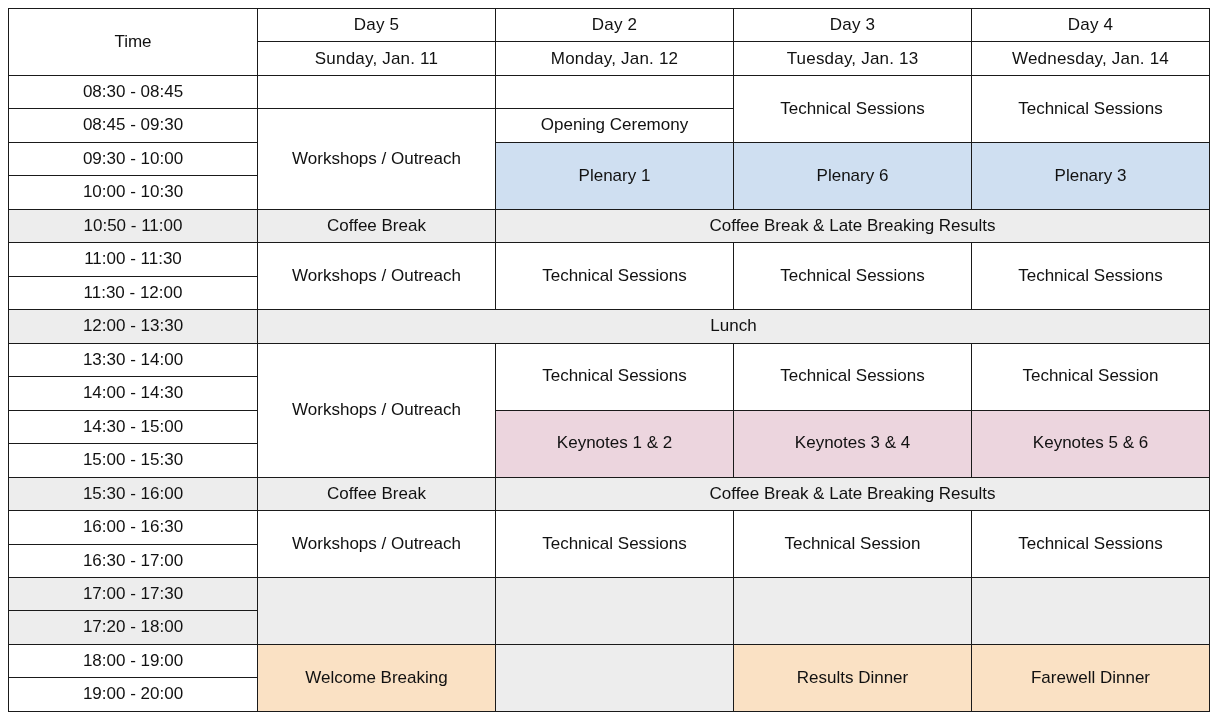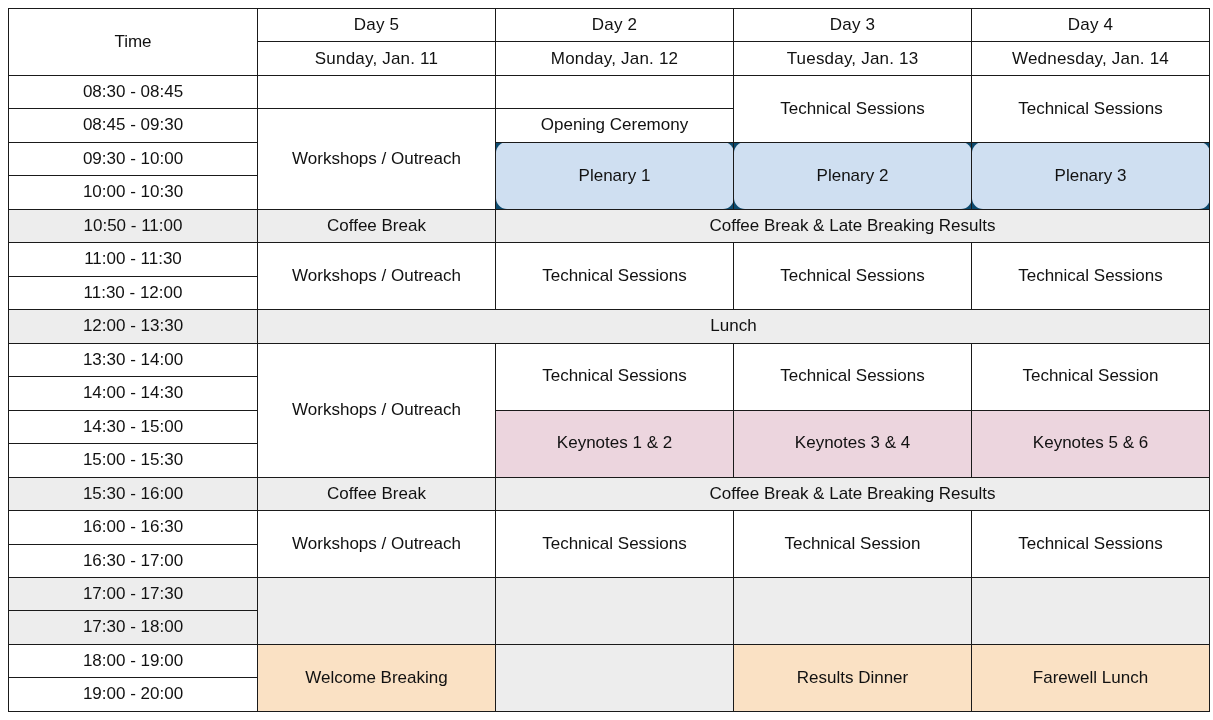--- a/index.html
+++ b/index.html
@@ -61,21 +61,21 @@
 
   
   td.time {
     font-size: 17px;
     color: #111111;
   }
 
   
   .fill-white   { background: #ffffff !important; }
   .fill-grey    { background: #ededed !important; }
-  .fill-blue    { background: #cfdff1 !important; border-radius: 11px; }
+  .fill-blue    { background: #cfdff1 !important; }
   .fill-pink    { background: #ecd5de !important; }
   .fill-orange  { background: #fae1c4 !important; }
 
   .nowrap { white-space: nowrap; }
 </style>
 </head>
 <body>
 
 <div id="schedule-wrap">
   <table class="schedule">
@@ -113,21 +113,21 @@
 
       <tr>
         <td class="time nowrap">08:45 - 09:30</td>
         <td class="fill-white" rowspan="3">Workshops / Outreach</td>
         <td class="fill-white">Opening Ceremony</td>
       </tr>
 
       <tr>
         <td class="time nowrap">09:30 - 10:00</td>
         <td class="fill-blue" rowspan="2">Plenary 1</td>
-        <td class="fill-blue" rowspan="2">Plenary 2</td>
+        <td class="fill-blue" rowspan="2">Plenary 6</td>
         <td class="fill-blue" rowspan="2">Plenary 3</td>
       </tr>
 
       <tr>
         <td class="time nowrap">10:00 - 10:30</td>
       </tr>
 
       <tr>
         <td class="time nowrap fill-grey">10:50 - 11:00</td>
         <td class="fill-grey">Coffee Break</td>
@@ -194,29 +194,29 @@
 
       <tr>
         <td class="time nowrap fill-grey">17:00 - 17:30</td>
         <td class="fill-grey" rowspan="2"></td>
         <td class="fill-grey" rowspan="2"></td>
         <td class="fill-grey" rowspan="2"></td>
         <td class="fill-grey" rowspan="2"></td>
       </tr>
 
       <tr>
-        <td class="time nowrap fill-grey">17:30 - 18:00</td>
+        <td class="time nowrap fill-grey">17:20 - 18:00</td>
       </tr>
 
       <tr>
         <td class="time nowrap">18:00 - 19:00</td>
         <td class="fill-orange" rowspan="2">Welcome Breaking</td>
         <td class="fill-grey" rowspan="2"></td>
         <td class="fill-orange" rowspan="2">Results Dinner</td>
-        <td class="fill-orange" rowspan="2">Farewell Lunch</td>
+        <td class="fill-orange" rowspan="2">Farewell Dinner</td>
       </tr>
 
       <tr>
         <td class="time nowrap">19:00 - 20:00</td>
       </tr>
 
     </tbody>
   </table>
 </div>
 

